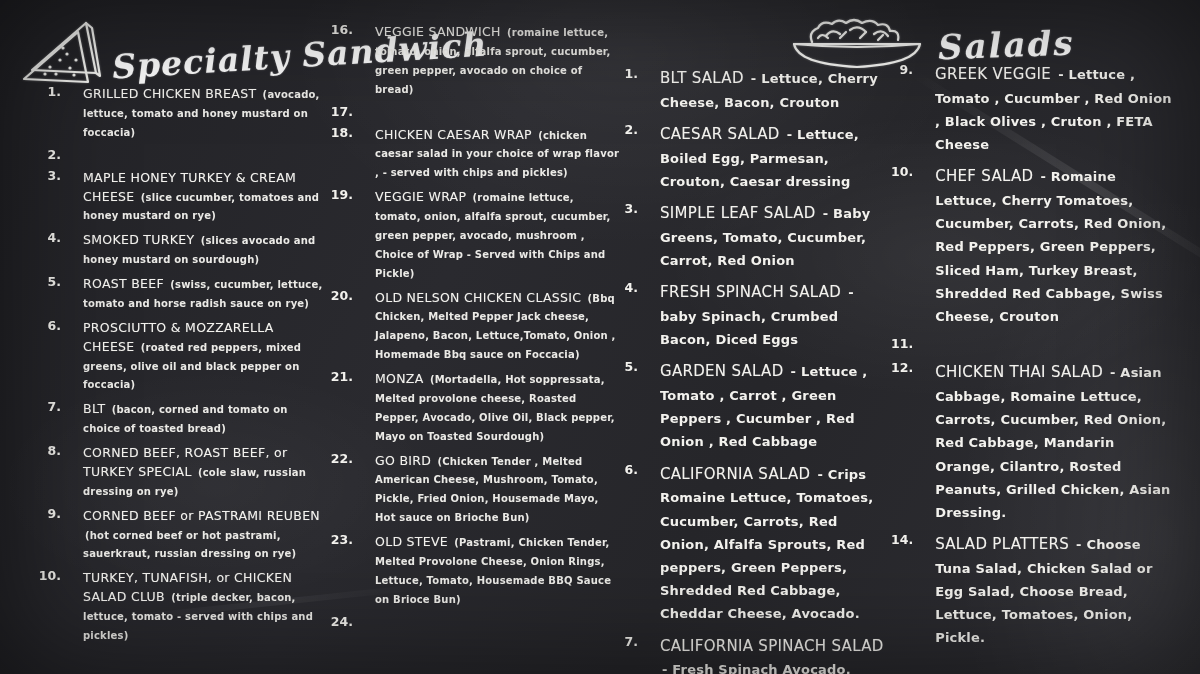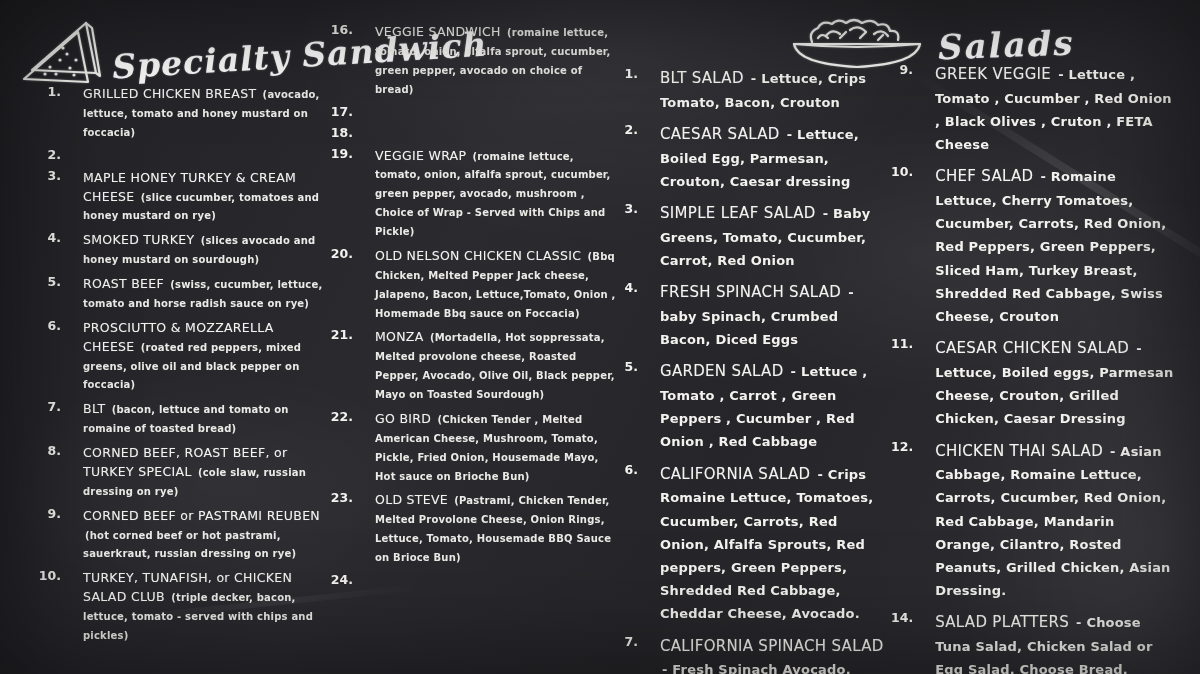--- a/index.html
+++ b/index.html
@@ -125,21 +125,21 @@
     <div class="item">
     <span class="num">5.</span>
     <span class="body-txt"><span class="iname">ROAST BEEF </span><span class="idesc">(swiss, cucumber, lettuce, tomato and horse radish sauce on rye)</span></span>
   </div>
     <div class="item">
     <span class="num">6.</span>
     <span class="body-txt"><span class="iname">PROSCIUTTO &amp; MOZZARELLA CHEESE </span><span class="idesc">(roated red peppers, mixed greens, olive oil and black pepper on foccacia)</span></span>
   </div>
     <div class="item">
     <span class="num">7.</span>
-    <span class="body-txt"><span class="iname">BLT </span><span class="idesc">(bacon, lettuce and tomato on romaine of toasted bread)</span></span>
+    <span class="body-txt"><span class="iname">BLT </span><span class="idesc">(bacon, corned and tomato on choice of toasted bread)</span></span>
   </div>
     <div class="item">
     <span class="num">8.</span>
     <span class="body-txt"><span class="iname">CORNED BEEF, ROAST BEEF, or TURKEY SPECIAL </span><span class="idesc">(cole slaw, russian dressing on rye)</span></span>
   </div>
     <div class="item">
     <span class="num">9.</span>
     <span class="body-txt"><span class="iname">CORNED BEEF or PASTRAMI REUBEN </span><span class="idesc">(hot corned beef or hot pastrami, sauerkraut, russian dressing on rye)</span></span>
   </div>
     <div class="item">
@@ -150,20 +150,21 @@
 <div class="col col-s2">
     <div class="item">
     <span class="num">16.</span>
     <span class="body-txt"><span class="iname">VEGGIE SANDWICH </span><span class="idesc">(romaine lettuce, tomato, onion, alfalfa sprout, cucumber, green pepper, avocado on choice of bread)</span></span>
   </div>
     <div class="item">
     <span class="num">17.</span>
   </div>
     <div class="item">
     <span class="num">18.</span>
+    <span class="body-txt"><span class="iname">CHICKEN CAESAR WRAP </span><span class="idesc">(chicken caesar salad in your choice of wrap flavor , - served with chips and pickles)</span></span>
   </div>
     <div class="item">
     <span class="num">19.</span>
     <span class="body-txt"><span class="iname">VEGGIE WRAP </span><span class="idesc">(romaine lettuce, tomato, onion, alfalfa sprout, cucumber, green pepper, avocado, mushroom , Choice of Wrap - Served with Chips and Pickle)</span></span>
   </div>
     <div class="item">
     <span class="num">20.</span>
     <span class="body-txt"><span class="iname">OLD NELSON CHICKEN CLASSIC </span><span class="idesc">(Bbq Chicken, Melted Pepper Jack cheese, Jalapeno, Bacon, Lettuce,Tomato, Onion , Homemade Bbq sauce on Foccacia)</span></span>
   </div>
     <div class="item">
@@ -178,21 +179,21 @@
     <span class="num">23.</span>
     <span class="body-txt"><span class="iname">OLD STEVE </span><span class="idesc">(Pastrami, Chicken Tender, Melted Provolone Cheese, Onion Rings, Lettuce, Tomato, Housemade BBQ Sauce on Brioce Bun)</span></span>
   </div>
     <div class="item">
     <span class="num">24.</span>
   </div>
   </div>
 <div class="col col-g1 salad">
     <div class="item">
     <span class="num">1.</span>
-    <span class="body-txt"><span class="iname">BLT SALAD </span><span class="idesc">- Lettuce, Crips Tomato, Bacon, Crouton</span></span>
+    <span class="body-txt"><span class="iname">BLT SALAD </span><span class="idesc">- Lettuce, Cherry Cheese, Bacon, Crouton</span></span>
   </div>
     <div class="item">
     <span class="num">2.</span>
     <span class="body-txt"><span class="iname">CAESAR SALAD </span><span class="idesc">- Lettuce, Boiled Egg, Parmesan, Crouton, Caesar dressing</span></span>
   </div>
     <div class="item">
     <span class="num">3.</span>
     <span class="body-txt"><span class="iname">SIMPLE LEAF SALAD </span><span class="idesc">- Baby Greens, Tomato, Cucumber, Carrot, Red Onion</span></span>
   </div>
     <div class="item">
@@ -216,21 +217,20 @@
     <div class="item">
     <span class="num">9.</span>
     <span class="body-txt"><span class="iname">GREEK VEGGIE </span><span class="idesc">- Lettuce , Tomato , Cucumber , Red Onion , Black Olives , Cruton , FETA Cheese</span></span>
   </div>
     <div class="item">
     <span class="num">10.</span>
     <span class="body-txt"><span class="iname">CHEF SALAD </span><span class="idesc">- Romaine Lettuce, Cherry Tomatoes, Cucumber, Carrots, Red Onion, Red Peppers, Green Peppers, Sliced Ham, Turkey Breast, Shredded Red Cabbage, Swiss Cheese, Crouton</span></span>
   </div>
     <div class="item">
     <span class="num">11.</span>
-    <span class="body-txt"><span class="iname">CAESAR CHICKEN SALAD </span><span class="idesc">- Lettuce, Boiled eggs, Parmesan Cheese, Crouton, Grilled Chicken, Caesar Dressing</span></span>
   </div>
     <div class="item">
     <span class="num">12.</span>
     <span class="body-txt"><span class="iname">CHICKEN THAI SALAD </span><span class="idesc">- Asian Cabbage,  Romaine Lettuce, Carrots, Cucumber, Red Onion, Red Cabbage, Mandarin Orange, Cilantro, Rosted Peanuts, Grilled Chicken, Asian Dressing.</span></span>
   </div>
     <div class="item">
     <span class="num">14.</span>
     <span class="body-txt"><span class="iname">SALAD PLATTERS </span><span class="idesc">- Choose Tuna Salad, Chicken Salad or Egg Salad, Choose Bread, Lettuce, Tomatoes, Onion, Pickle.</span></span>
   </div>
   </div>

